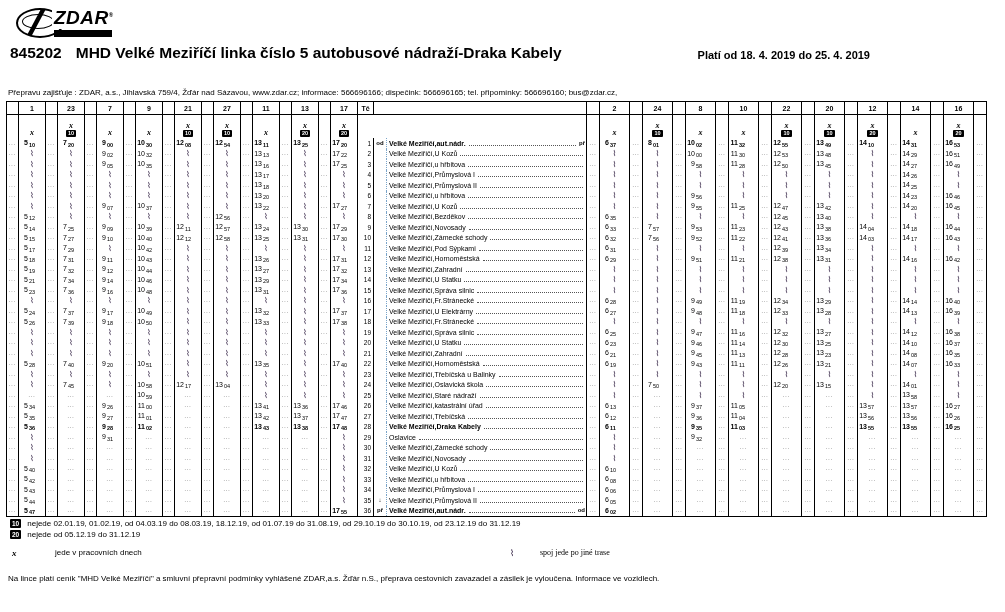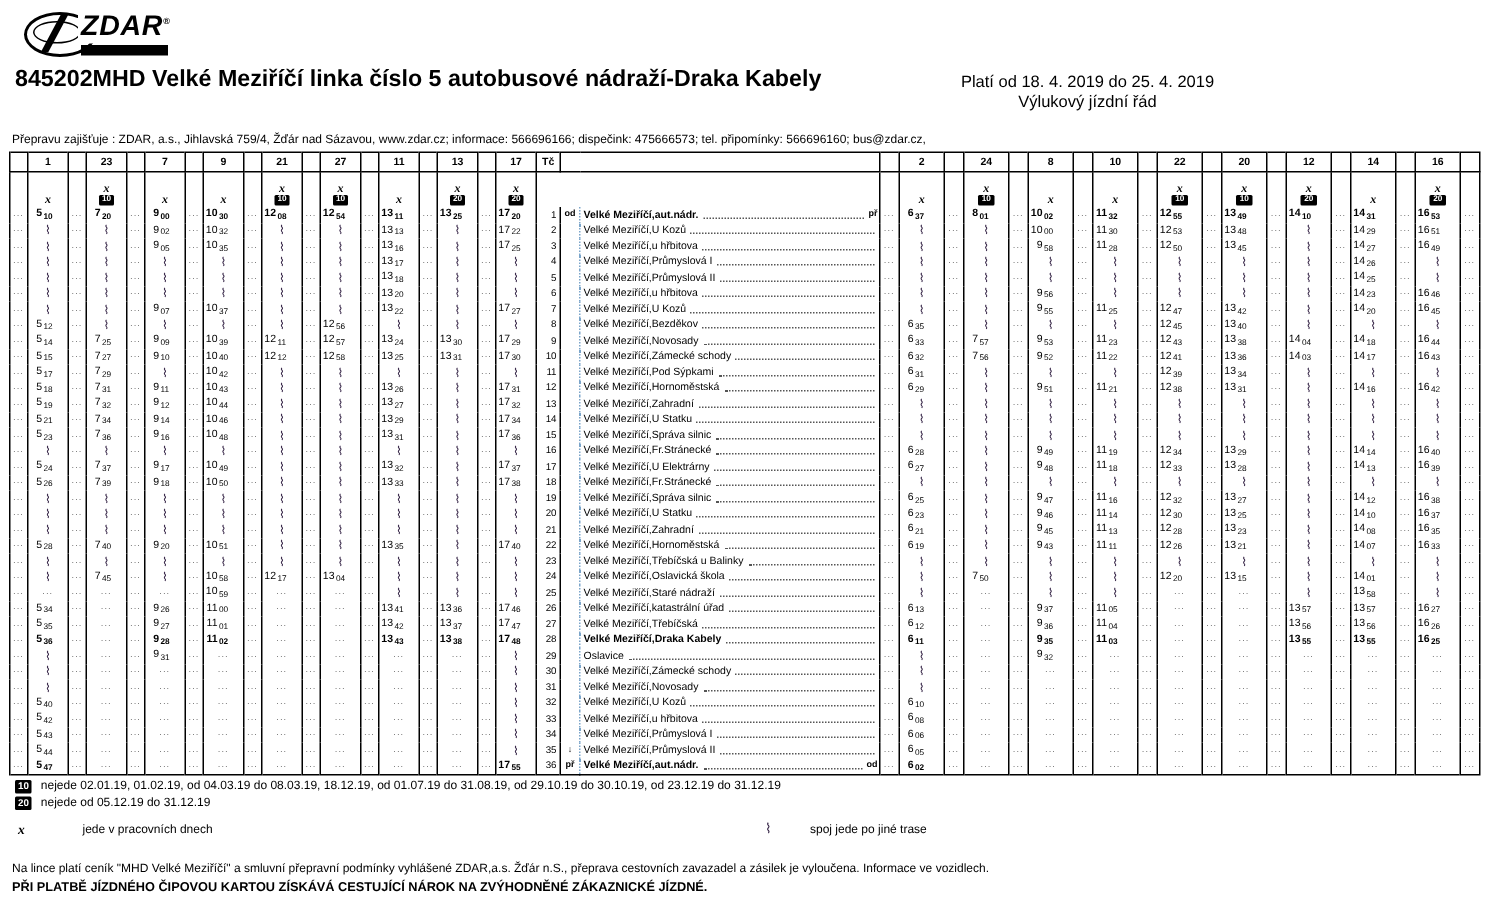--- a/index.html
+++ b/index.html
@@ -9,22 +9,22 @@
   
   .logo{position:absolute;left:16px;top:7px;width:110px;height:36px;}
   .oval1{position:absolute;left:0;top:1px;width:44px;height:26px;border:2.5px solid #000;border-radius:50%;}
   .oval2{position:absolute;left:6px;top:7px;width:30px;height:13px;border:1.5px solid #000;border-radius:50%;}
   .zslash{position:absolute;left:18px;top:2px;width:5px;height:26px;background:#000;transform:skewX(-28deg);}
   .logoword{position:absolute;left:36px;top:0px;font-size:19px;font-weight:bold;font-style:italic;letter-spacing:0.5px;background:#fff;padding-left:2px;}
   .logoreg{font-size:6px;vertical-align:super;font-style:normal;}
   .logobar{position:absolute;left:38px;top:23px;width:58px;height:7px;background:#000;}
 
   .titleline{position:absolute;left:10px;top:44px;font-size:15.5px;font-weight:bold;white-space:nowrap;}
-  .titlenum{}
-  .validity{position:absolute;left:580px;top:49px;width:290px;text-align:center;font-weight:normal;font-size:11px;line-height:13px;}
+  .titlenum{margin-right:14px;}
+  .validity{position:absolute;left:580px;top:49px;width:290px;text-align:right;font-weight:bold;font-size:11px;line-height:13px;}
   .provider{position:absolute;left:8px;top:88px;font-size:8px;white-space:nowrap;}
 
   
   .tablewrap{position:absolute;left:6px;top:101px;}
   table{border-collapse:collapse;table-layout:fixed;border:1.5px solid #000;}
   th,td{padding:0;margin:0;overflow:hidden;white-space:nowrap;vertical-align:middle;}
   .numrow th{height:12px;border-bottom:1px solid #000;font-size:7px;font-weight:bold;text-align:center;}
   .symrow td{height:22px;vertical-align:bottom;}
   tbody td{height:10.5px;font-size:7px;line-height:9px;}
   .ct{border-left:1px solid #000;border-right:1px solid #000;}
@@ -47,21 +47,21 @@
   .badge{display:inline-block;background:#000;color:#fff;font-weight:bold;font-size:5.5px;line-height:7px;padding:0 2px;border-radius:1px;}
 
   
   .fnote{position:absolute;left:10px;font-size:8px;white-space:nowrap;}
   .fb{font-size:6.5px;line-height:9px;padding:0 2px;margin-right:6px;}
   .fntext{font-size:8px;}
   .legend{position:absolute;left:10px;top:548px;width:990px;font-size:8px;}
   .lsym{position:absolute;left:2px;font-family:"Liberation Serif",serif;font-style:italic;font-weight:bold;font-size:9px;}
   .ltext1{position:absolute;left:45px;}
   .lsym2{position:absolute;left:500px;font-family:"DejaVu Sans",sans-serif;font-size:9px;color:#324;}
-  .ltext2{position:absolute;left:530px;}
+  .ltext2{position:absolute;left:530px;font-family:Liberation Serif, serif;}
   .foot1{position:absolute;left:8px;top:574px;font-size:8px;white-space:nowrap;}
   .foot2{position:absolute;left:8px;top:586px;font-size:8.5px;font-weight:bold;white-space:nowrap;}
 </style>
 </head>
 <body>
 
 <div class="page">
 
   <div class="logo">
     <div class="oval1"></div>
@@ -70,24 +70,23 @@
     <div class="logoword"><span>ZDAR</span><span class="logoreg">®</span></div>
     <div class="logobar"></div>
   </div>
 
   <div class="titleline">
     <span class="titlenum">845202</span><span>MHD Velké Meziříčí linka číslo 5 autobusové nádraží-Draka Kabely</span>
   </div>
 
   <div class="validity">
     <div>Platí od 18. 4. 2019 do 25. 4. 2019</div>
-    <div>Výlukový jízdní řád</div>
   </div>
 
-  <div class="provider">Přepravu zajišťuje  :  ZDAR, a.s., Jihlavská 759/4, Žďár nad Sázavou, www.zdar.cz; informace: 566696166; dispečink: 475666573; tel. připomínky: 566696160; bus@zdar.cz,</div>
+  <div class="provider">Přepravu zajišťuje  :  ZDAR, a.s., Jihlavská 759/4, Žďár nad Sázavou, www.zdar.cz; informace: 566696166; dispečink: 566696165; tel. připomínky: 566696160; bus@zdar.cz,</div>
 
   <div class="tablewrap">
     <table id="tt">
         <colgroup>
           <col style="width: 12px;">
           <col style="width: 27px;">
           <col style="width: 12px;">
           <col style="width: 27px;">
           <col style="width: 12px;">
           <col style="width: 27px;">
@@ -4159,15 +4158,14 @@
   </div>
 
   <div class="legend">
     <span class="lsym">x</span>
     <span class="ltext1">jede v pracovních dnech</span>
     <span class="lsym2">⌇</span>
     <span class="ltext2">spoj jede po jiné trase</span>
   </div>
 
   <div class="foot1">Na lince platí ceník "MHD Velké Meziříčí" a smluvní přepravní podmínky vyhlášené ZDAR,a.s. Žďár n.S., přeprava cestovních zavazadel a zásilek je vyloučena. Informace ve vozidlech.</div>
-  <div class="foot2">PŘI PLATBĚ JÍZDNÉHO ČIPOVOU KARTOU ZÍSKÁVÁ CESTUJÍCÍ NÁROK NA ZVÝHODNĚNÉ ZÁKAZNICKÉ JÍZDNÉ.</div>
 
 </div>
 
 </body></html>

